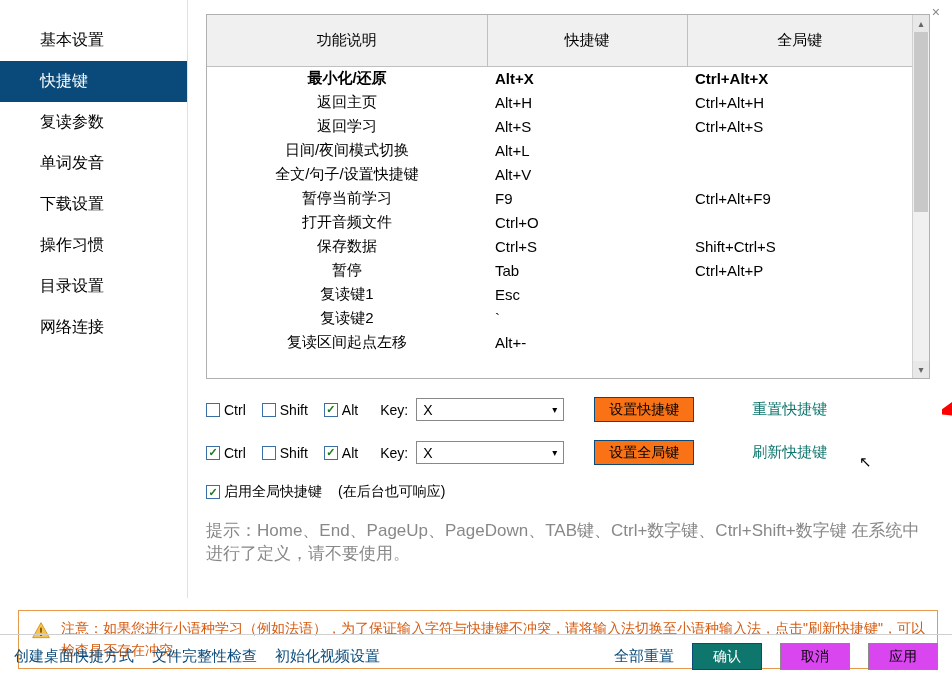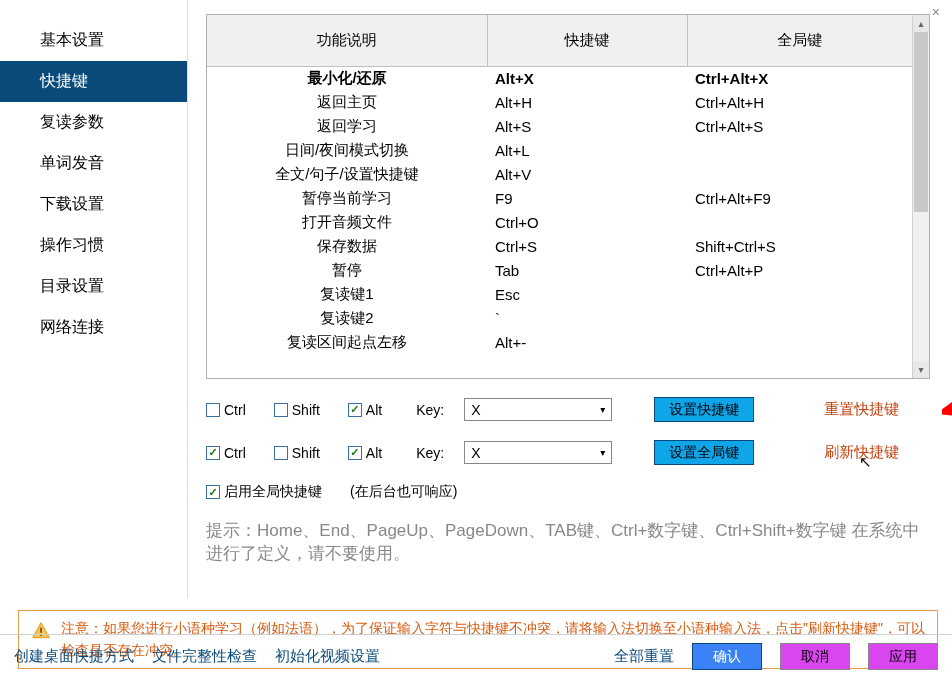--- a/index.html
+++ b/index.html
@@ -94,21 +94,21 @@
       top: 17px;
       left: 1px;
       right: 1px;
       height: 180px;
       background: #c8c8c8;
     }
     .mod-row {
       display: flex;
       align-items: center;
       margin-top: 18px;
-      gap: 16px;
+      gap: 4px;
     }
     .checkbox-label {
       display: inline-flex;
       align-items: center;
       margin-right: 12px;
     }
     .cb {
       width: 14px;
       height: 14px;
       border: 1px solid #3a6ea5;
@@ -131,29 +131,29 @@
       display: inline-flex;
       align-items: center;
       justify-content: space-between;
       background: #fff;
     }
     .key-select::after { content: "▾"; font-size: 10px; }
     .btn-set {
       margin-left: 26px;
       padding: 2px 14px;
       border: 1px solid #0a4a7a;
-      background: #0ea5e9;
+      background: #f97316;
       color: #000;
       font-size: 14px;
       height: 25px;
       cursor: pointer;
     }
     .link-right {
       margin-left: 54px;
-      color: #c2410c;
+      color: #0f766e;
       text-decoration: none;
       cursor: pointer;
       font-size: 15px;
     }
     .hint {
       margin-top: 18px;
       font-size: 17px;
       color: #888;
     }
     .notice {
@@ -189,21 +189,21 @@
     .footer-spacer { flex: 1; }
     .footer-btn {
       padding: 3px 20px;
       border: 1px solid #888;
       background: #d946ef;
       font-size: 14px;
       cursor: pointer;
       height: 27px;
     }
     .footer-btn.primary {
-      background: #3b82f6;
+      background: #0f766e;
       border-color: #0a4a7a;
       color: #fff;
     }
     .close-x {
       position: absolute;
       top: 4px;
       right: 12px;
       font-size: 14px;
       color: #888;
       cursor: pointer;

